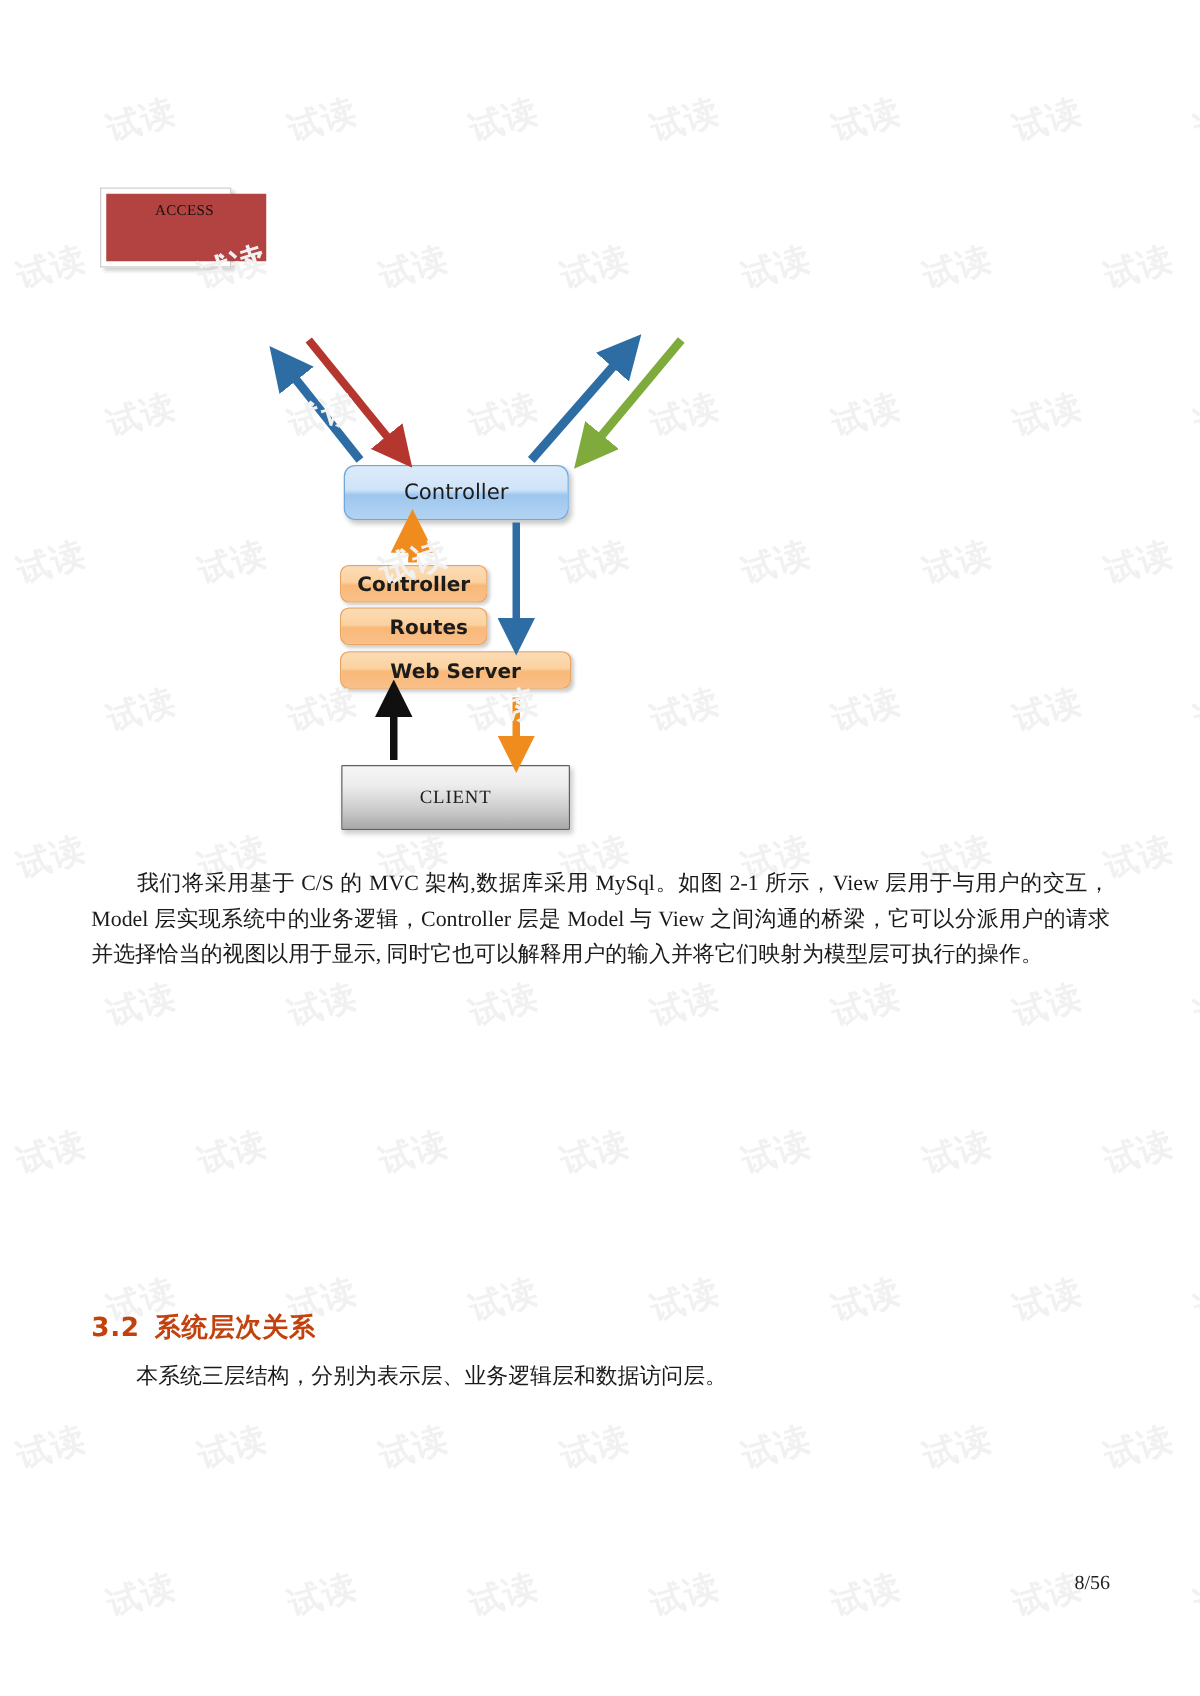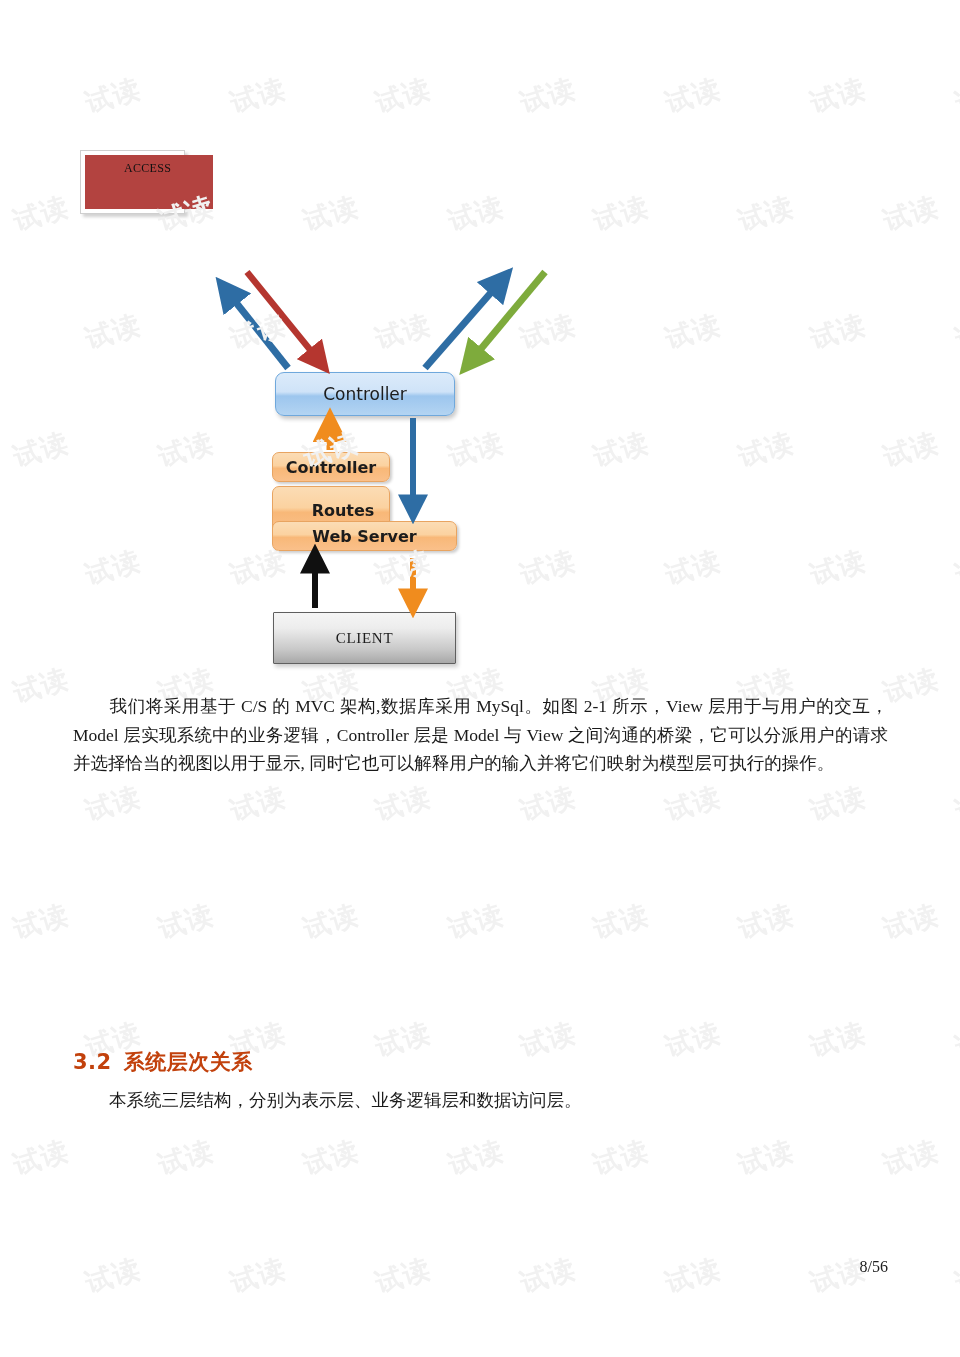--- a/index.html
+++ b/index.html
@@ -95,21 +95,21 @@
   }
   .node-dispatcher {
     left: 272px; top: 452px; width: 118px; height: 30px;
     background: linear-gradient(to bottom, #fbdcb5 0%, #fbd2a0 45%, #f8b878 55%, #fac08a 100%);
     border: 1.2px solid #e8a461;
     border-radius: 7px;
     box-shadow: 2px 2px 3px rgba(0,0,0,0.2);
     font-size: 16px;
   }
   .node-routes {
-    left: 272px; top: 486px; width: 118px; height: 48px;
+    left: 272px; top: 486px; width: 118px; height: 30px;
     background: linear-gradient(to bottom, #fbdcb5 0%, #fbd2a0 45%, #f8b878 55%, #fac08a 100%);
     border: 1.2px solid #e8a461;
     border-radius: 7px;
     box-shadow: 2px 2px 3px rgba(0,0,0,0.2);
     font-size: 16px;
     padding-left: 24px;
   }
   .node-webserver {
     left: 272px; top: 521px; width: 185px; height: 30px;
     background: linear-gradient(to bottom, #fbdcb5 0%, #fbd2a0 45%, #f8b878 55%, #fac08a 100%);

